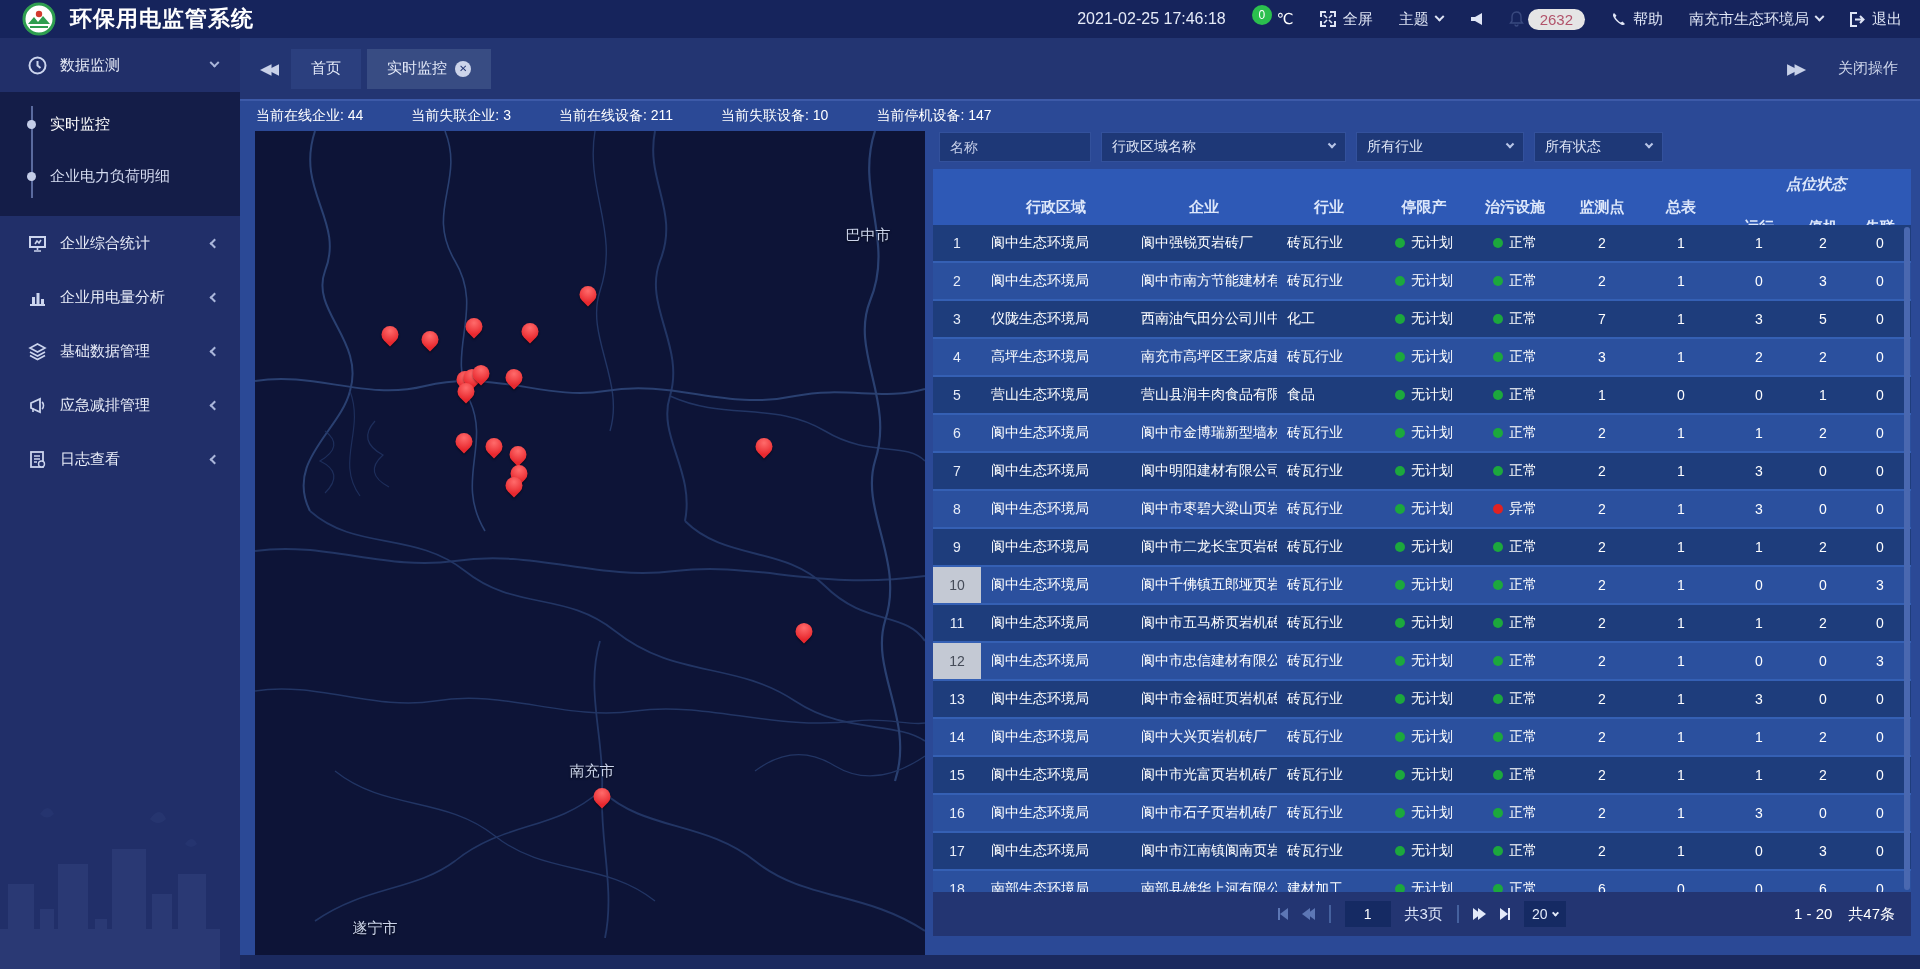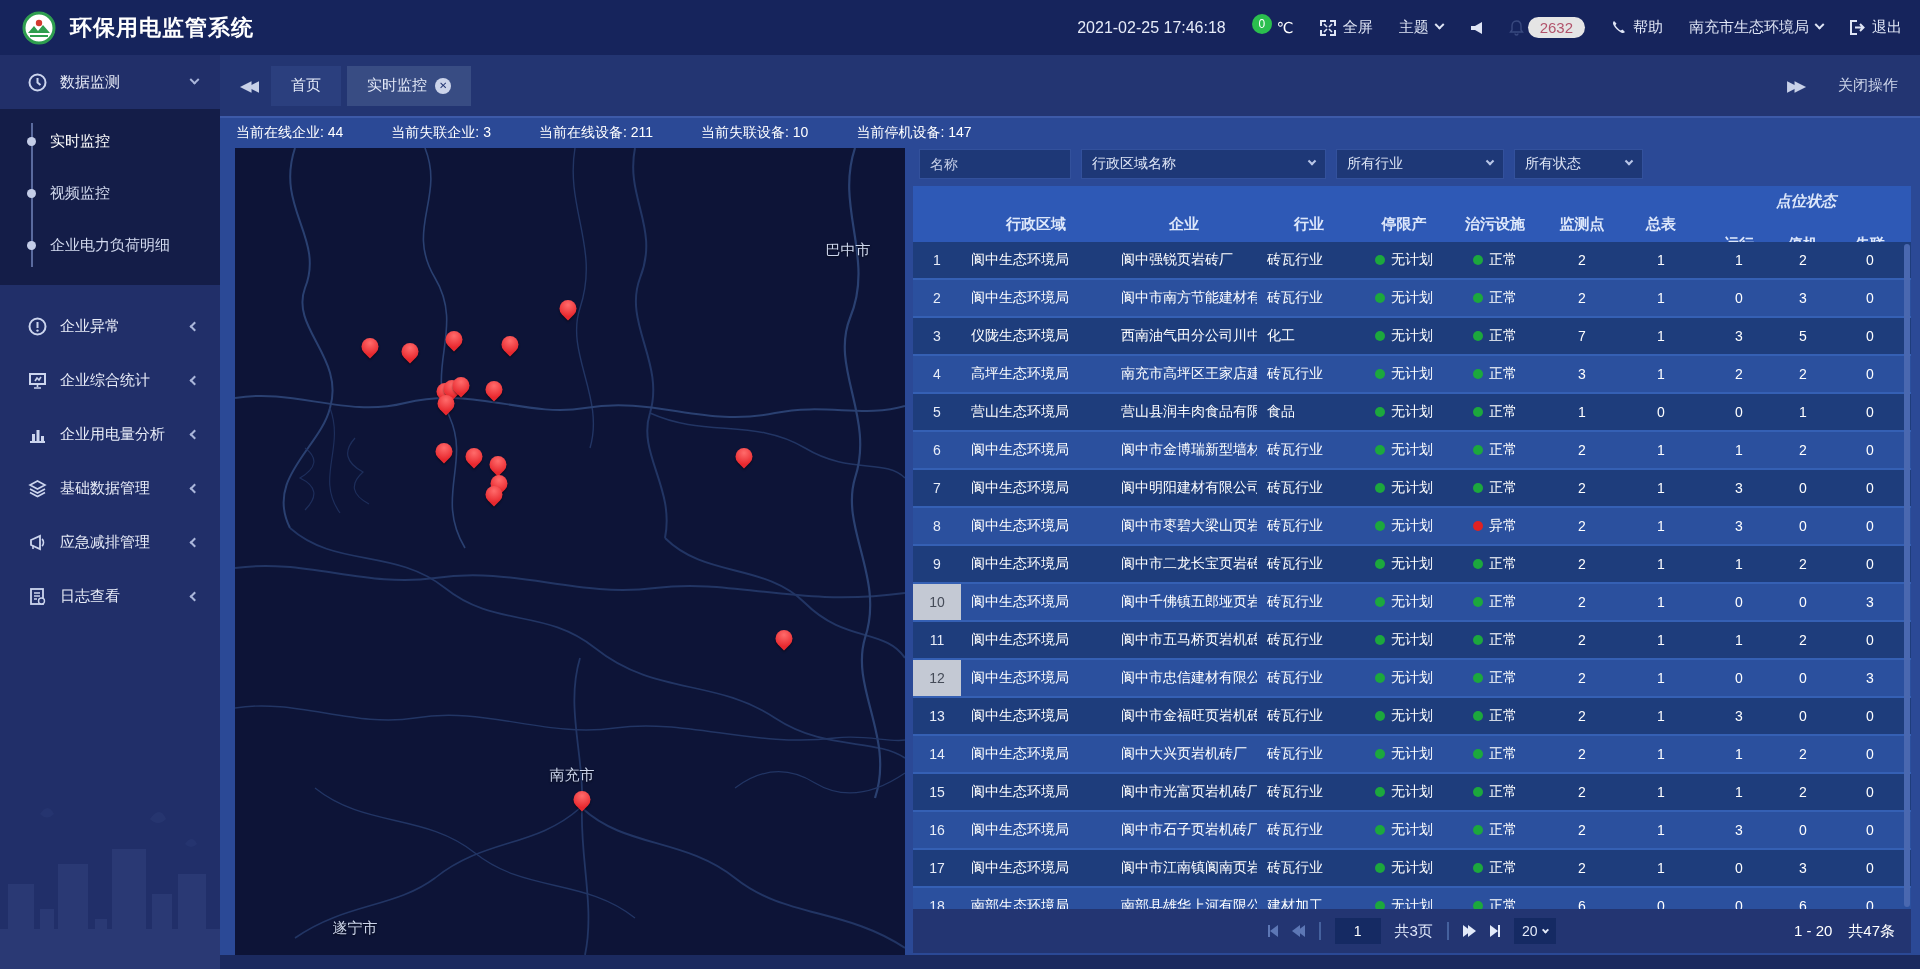--- a/index.html
+++ b/index.html
@@ -1,42 +1,42 @@
 <!DOCTYPE html>
 <html><head>
 <meta charset="utf-8">
 <style>
   * { margin:0; padding:0; box-sizing:border-box; }
   html,body { width:1920px; height:969px; overflow:hidden; background:#16245c;
     font-family:"Liberation Sans","DejaVu Sans",sans-serif; }
   .app { width:1920px; height:969px; display:flex; flex-direction:column; }
 
   
-  .topbar { height:55px; background:#16245c; display:flex; align-items:center; padding:0 18px 0 22px; flex:none; }
+  .topbar { height:38px; background:#16245c; display:flex; align-items:center; padding:0 18px 0 22px; flex:none; }
   .brand { display:flex; align-items:center; gap:14px; }
   .logo { width:34px; height:34px; flex:none; }
   .app-title { color:#ffffff; font-size:22px; font-weight:bold; letter-spacing:1px; }
   .topbar-right { margin-left:auto; display:flex; align-items:center; gap:26px; color:#dfe5f5; font-size:15px; }
   .datetime { font-size:16px; color:#e6ebf8; }
   .temp { display:flex; align-items:center; gap:5px; color:#fff; }
   .temp-badge { width:20px; height:20px; border-radius:50%; background:#2bbf4e; color:#fff; font-size:12px;
     display:inline-flex; align-items:center; justify-content:center; margin-top:-8px; }
   .tb-item { display:inline-flex; align-items:center; gap:7px; cursor:pointer; color:#dfe5f5; }
   .tb-item svg { display:block; }
   .chev { display:inline-block; width:7px; height:7px; border-right:2px solid currentColor; border-bottom:2px solid currentColor; }
   .chev.down { transform:rotate(45deg) translate(-2px,-2px); }
   .chev.left { transform:rotate(135deg); }
   .bell-wrap { display:inline-flex; align-items:center; gap:4px; }
   .badge-pill { background:#e5e5e5; color:#b2536b; font-size:15px; padding:2px 12px; border-radius:11px; }
 
   
   .app-row { flex:1; display:flex; position:relative; }
 
   
-  .sidebar { width:220px; background:#212f69; position:relative; flex:none; overflow:hidden; }
+  .sidebar { width:240px; background:#212f69; position:relative; flex:none; overflow:hidden; }
   .side-group { height:54px; display:flex; align-items:center; gap:13px; padding:0 22px 0 28px; color:#e8ecf8; font-size:15px; cursor:pointer; }
   .side-group .gicon { width:19px; height:19px; flex:none; color:#ccd5ee; }
   .side-group .caret { margin-left:auto; color:#aab6da; }
   .submenu { background:#141d48; position:relative; padding:6px 0 14px; }
   .submenu::before { content:""; position:absolute; left:31px; top:14px; bottom:18px; width:2px; background:#5a6a9e; }
   .sub-item { height:52px; display:flex; align-items:center; padding-left:50px; color:#d4dbf0; font-size:15px; cursor:pointer; position:relative; }
   .sub-item .dot { position:absolute; left:27px; width:9px; height:9px; border-radius:50%; background:#c4cde8; }
   .sub-item.active { color:#ffffff; }
   .skyline { position:absolute; bottom:0; left:0; width:220px; opacity:.5; }
 
@@ -181,35 +181,22 @@
         <span>数据监测</span>
         <i class="caret chev down"></i>
       </div>
       <div class="submenu">
         <div class="sub-item active">
           <i class="dot"></i>
           <span>实时监控</span>
         </div>
         <div class="sub-item">
           <i class="dot"></i>
-          <span>视频监控</span>
-        </div>
-        <div class="sub-item">
-          <i class="dot"></i>
           <span>企业电力负荷明细</span>
         </div>
-      </div>
-      <div class="side-group" style="margin-top:14px">
-        <svg class="gicon" viewBox="0 0 19 19">
-          <circle cx="9.5" cy="9.5" r="8" fill="none" stroke="currentColor" stroke-width="2"></circle>
-          <path d="M9.5 5 V11" stroke="currentColor" stroke-width="2"></path>
-            <circle cx="9.5" cy="13.6" r="1.2" fill="currentColor"></circle>
-        </svg>
-        <span>企业异常</span>
-        <i class="caret chev left"></i>
       </div>
       <div class="side-group">
         <svg class="gicon" viewBox="0 0 19 19">
           <rect x="2" y="3" width="15" height="10" fill="none" stroke="currentColor" stroke-width="2"></rect>
           <path d="M9.5 13 V16 M6 17 L13 17 M7 10 L9 7 L11 9 L13 6" fill="none" stroke="currentColor" stroke-width="1.6"></path>
         </svg>
         <span>企业综合统计</span>
         <i class="caret chev left"></i>
       </div>
       <div class="side-group">

